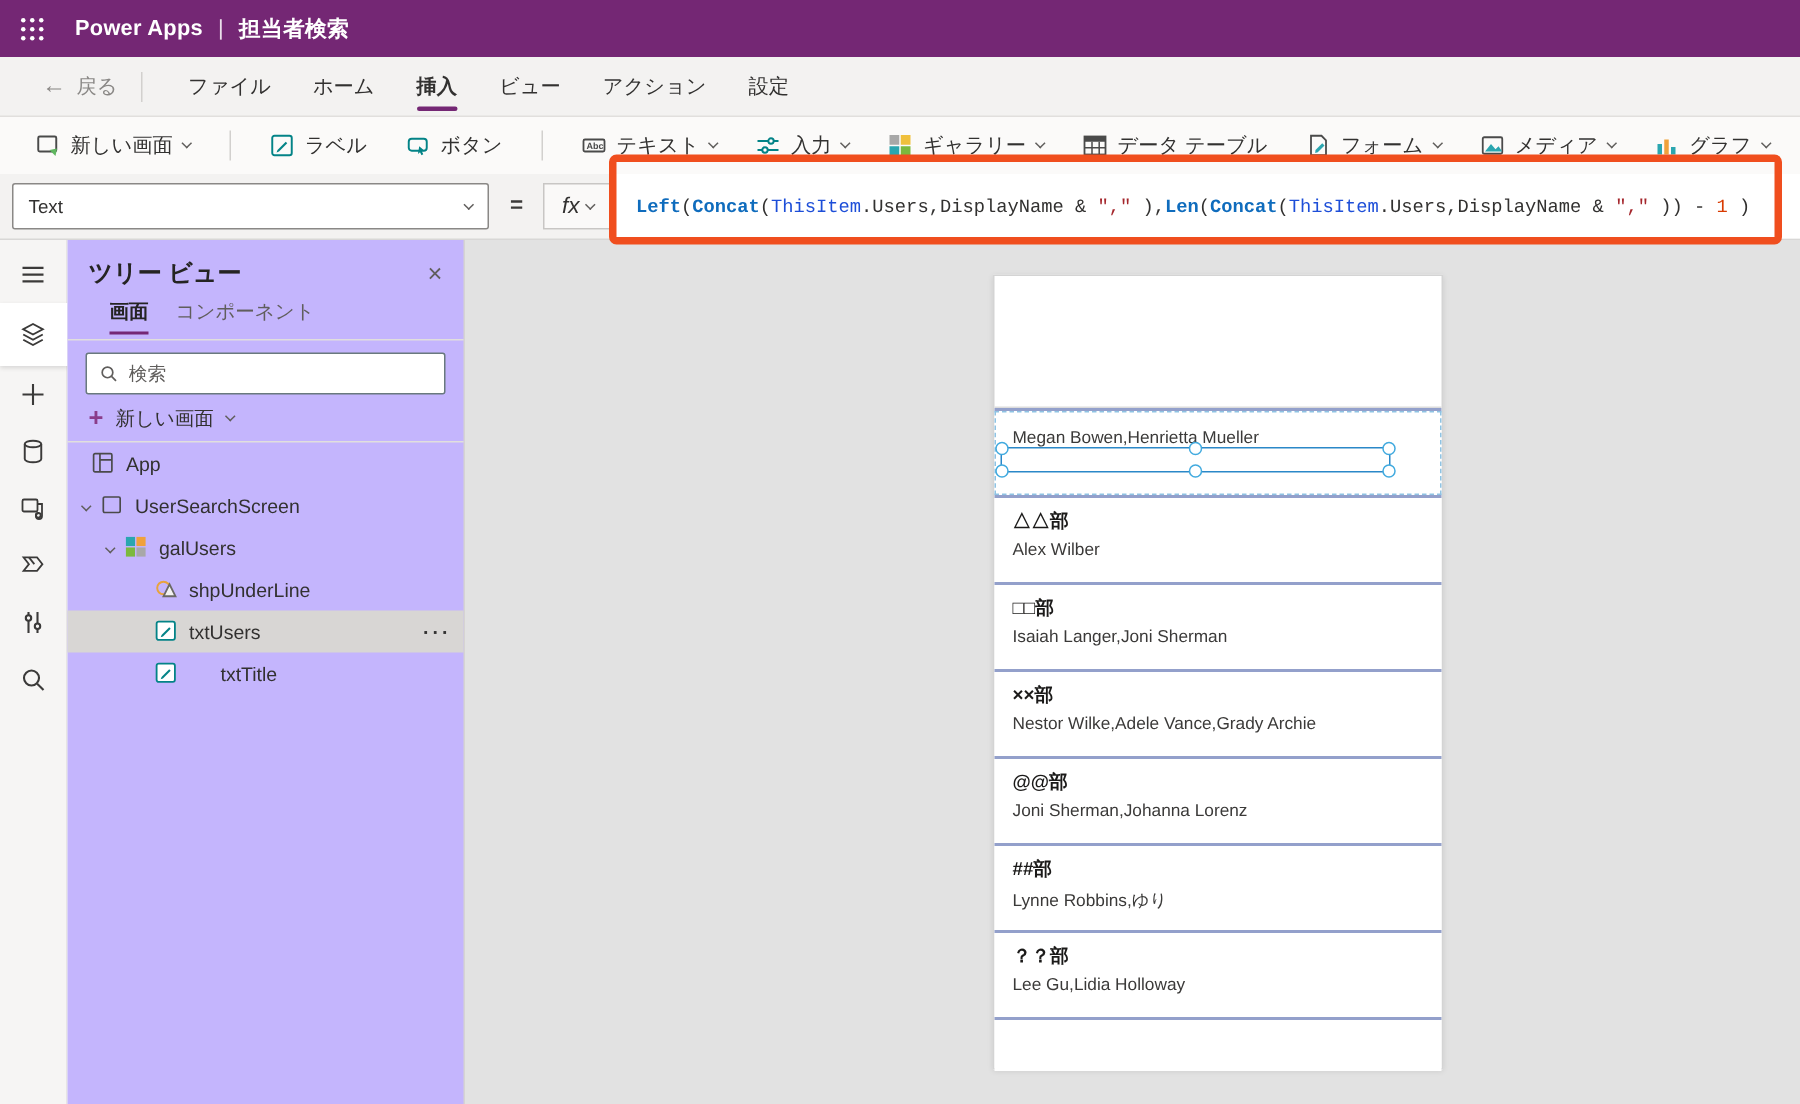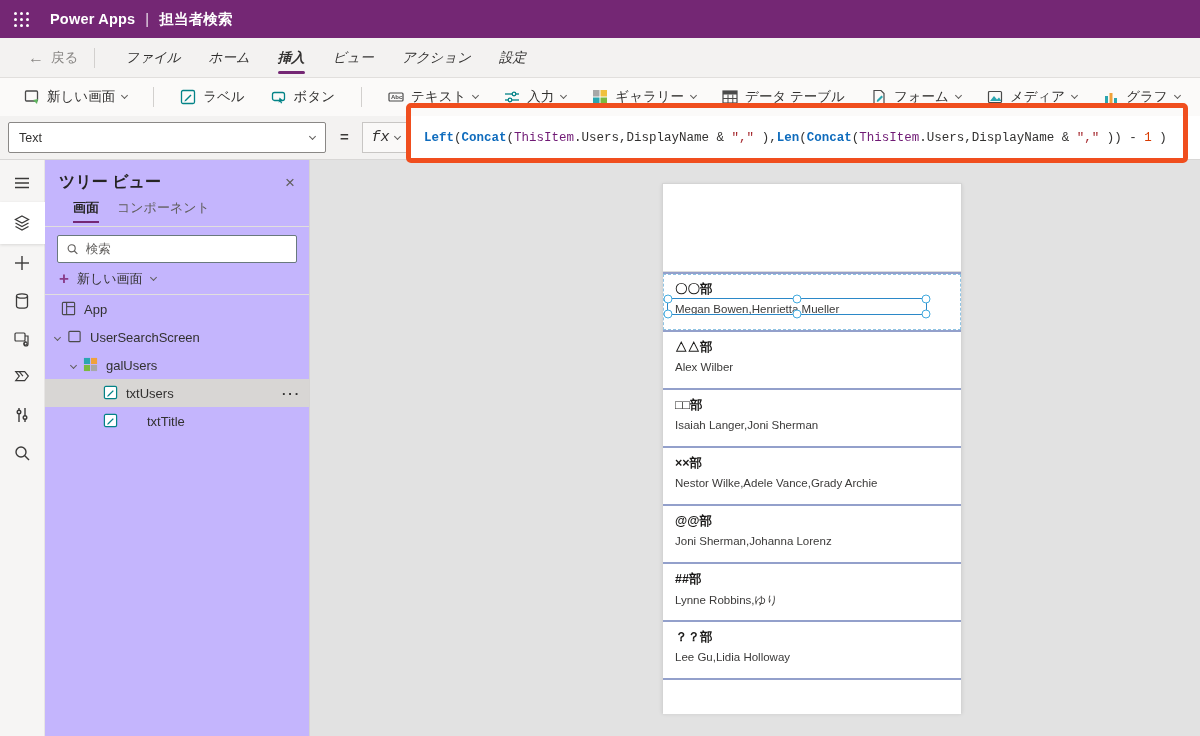--- a/index.html
+++ b/index.html
@@ -10,39 +10,39 @@
   .titlebar { position:absolute; left:0; top:0; width:1200px; height:38px; background:#742774; display:flex; align-items:center; color:#fff; }
   .waffle { width:38px; height:38px; display:flex; align-items:center; justify-content:center; cursor:pointer; margin-left:2px; }
   .tb-title { display:flex; align-items:center; gap:10px; margin-left:10px; font-size:14.5px; font-weight:bold; letter-spacing:.2px; }
   .tb-sep { opacity:.85; font-weight:normal; }
 
   
   .menubar { position:absolute; left:0; top:38px; width:1200px; height:40px; background:#f3f2f1; border-bottom:1px solid #e1dfdd; display:flex; align-items:center; font-size:13.5px; color:#323130; }
   .mb-back { display:flex; align-items:center; gap:7px; color:#8a8886; margin-left:28px; cursor:pointer; }
   .mb-back .arr { font-size:16px; line-height:1; }
   .mb-div { width:1px; height:20px; background:#d2d0ce; margin:0 16px; }
-  .mb-item { margin:0 14px; height:40px; display:flex; align-items:center; position:relative; cursor:pointer;font-style:italic; }
+  .mb-item { margin:0 14px; height:40px; display:flex; align-items:center; position:relative; cursor:pointer; }
   .mb-item.active { font-weight:bold; }
   .mb-item.active::after { content:""; position:absolute; left:0; right:0; bottom:4px; height:3px; background:#742774; border-radius:2px; }
 
   
   .ribbon { position:absolute; left:0; top:78px; width:1200px; height:38px; background:#fbfaf9; display:flex; align-items:center; font-size:13.5px; color:#323130; white-space:nowrap; overflow:hidden; padding-left:24px; }
   .rb-item { display:flex; align-items:center; gap:7px; margin-right:26px; cursor:pointer; flex:none; }
   .rb-div { width:1px; height:20px; background:#d2d0ce; margin-right:26px; flex:none; }
   .chev { width:5px; height:5px; border-right:1.4px solid #605e5c; border-bottom:1.4px solid #605e5c; transform:rotate(45deg); display:inline-block; margin-bottom:3px; flex:none; }
 
   
   .formulabar { position:absolute; left:0; top:116px; width:1200px; height:44px; background:#f3f2f1; border-bottom:1px solid #d8d7d6; }
   .prop-select { position:absolute; left:8px; top:6px; width:318px; height:31px; background:#fff; border:1px solid #8a8886; border-radius:2px; display:flex; align-items:center; font-size:12.5px; color:#323130; padding:0 10px; cursor:pointer; }
   .prop-select .chev { margin-left:auto; }
   .eq { position:absolute; left:340px; top:12px; font-size:15px; font-weight:bold; color:#3b3a39; }
   .fx-btn { position:absolute; left:362px; top:6px; width:47px; height:31px; background:#faf9f8; border:1px solid #c8c6c4; display:flex; align-items:center; justify-content:center; gap:5px; cursor:pointer; }
-  .fx-glyph { font-family:Liberation Mono, monospace; font-style:italic; font-size:15px; color:#323130; }
+  .fx-glyph { font-family:Liberation Sans, sans-serif; font-style:italic; font-size:15px; color:#323130; }
   .formula-input { position:absolute; left:410px; top:0; width:790px; height:43px; background:#fff; display:flex; align-items:center; padding-left:14px; font-family:"Liberation Mono","DejaVu Sans Mono",monospace; font-size:12.5px; white-space:pre; cursor:text; }
-  .tk-fn { color:#0f6cbd;font-weight:bold; } .tk-ctx { color:#701a75; } .tk-str { color:#a4262c; } .tk-num { color:#d83b01; } .tk-pl { color:#323130; }
+  .tk-fn { color:#0f6cbd;font-weight:bold; } .tk-ctx { color:#1d4ed8; } .tk-str { color:#a4262c; } .tk-num { color:#d83b01; } .tk-pl { color:#323130; }
 
   
   .annot { position:absolute; left:406px; top:103px; width:782px; height:60px; border:5px solid #f04e1e; border-radius:5px; z-index:60; pointer-events:none; }
 
   
   .rail { position:absolute; left:0; top:160px; width:45px; height:576px; background:#f6f5f4; border-right:1px solid #e7e5e4; display:flex; flex-direction:column; align-items:center; }
   .rail-btn { width:45px; height:38px; display:flex; align-items:center; justify-content:center; cursor:pointer; color:#3b3a39; }
   .rail-btn.sel { background:#fff; box-shadow:0 1px 3px rgba(0,0,0,.12); height:42px; }
   .rail-gap { height:4px; }
 
@@ -327,20 +327,27 @@
     <div class="trow" style="padding-left:26px;">
       <span class="texp"></span>
       <span class="ic16"><svg width="15" height="15" viewBox="0 0 16 16">
             <rect x="1" y="1" width="6.5" height="6.5" fill="#2ba6b0"></rect>
             <rect x="8.5" y="1" width="6.5" height="6.5" fill="#f0a13b"></rect>
             <rect x="1" y="8.5" width="6.5" height="6.5" fill="#7cb93e"></rect>
             <rect x="8.5" y="8.5" width="6.5" height="6.5" fill="#a8a8a8"></rect>
           </svg></span>
       <span>galUsers</span>
     </div>
+    <div class="trow" style="padding-left:58px;">
+      <span class="ic16"><svg width="16" height="16" viewBox="0 0 16 16" fill="none">
+            <circle cx="6" cy="7" r="4.2" stroke="#e8a33d" stroke-width="1.3"></circle>
+            <path d="M10 4.5l4 8h-8z" stroke="#6b6966" stroke-width="1.2" fill="#f3f2f1"></path>
+          </svg></span>
+      <span>shpUnderLine</span>
+    </div>
     <div class="trow sel" style="padding-left:58px;">
       <span class="ic16"><svg width="15" height="15" viewBox="0 0 16 16">
             <rect x="1.5" y="1.5" width="13" height="13" rx="1.5" fill="#fff" stroke="#038387" stroke-width="1.3"></rect>
             <path d="M5 11l5.5-5.5 1 1L6 12l-1.6.6z" fill="#038387"></path>
           </svg></span>
       <span>txtUsers</span>
       <span class="more">···</span>
     </div>
     <div class="trow" style="padding-left:58px;gap:28px;">
       <span class="ic16"><svg width="15" height="15" viewBox="0 0 16 16">
@@ -349,21 +356,20 @@
           </svg></span>
       <span>txtTitle</span>
     </div>
   </div>
 
   <div class="canvas">
     <div class="screen">
       <div class="scr-head"></div>
 
       <div class="card">
-        <div class="dept">〇〇部</div>
         <div class="members">Megan Bowen,Henrietta Mueller</div>
         <div class="sel-outline"></div>
         <div class="sel-box">
           <span class="handle h-tl"></span>
           <span class="handle h-tc"></span>
           <span class="handle h-tr"></span>
           <span class="handle h-bl"></span>
           <span class="handle h-bc"></span>
           <span class="handle h-br"></span>
         </div>

